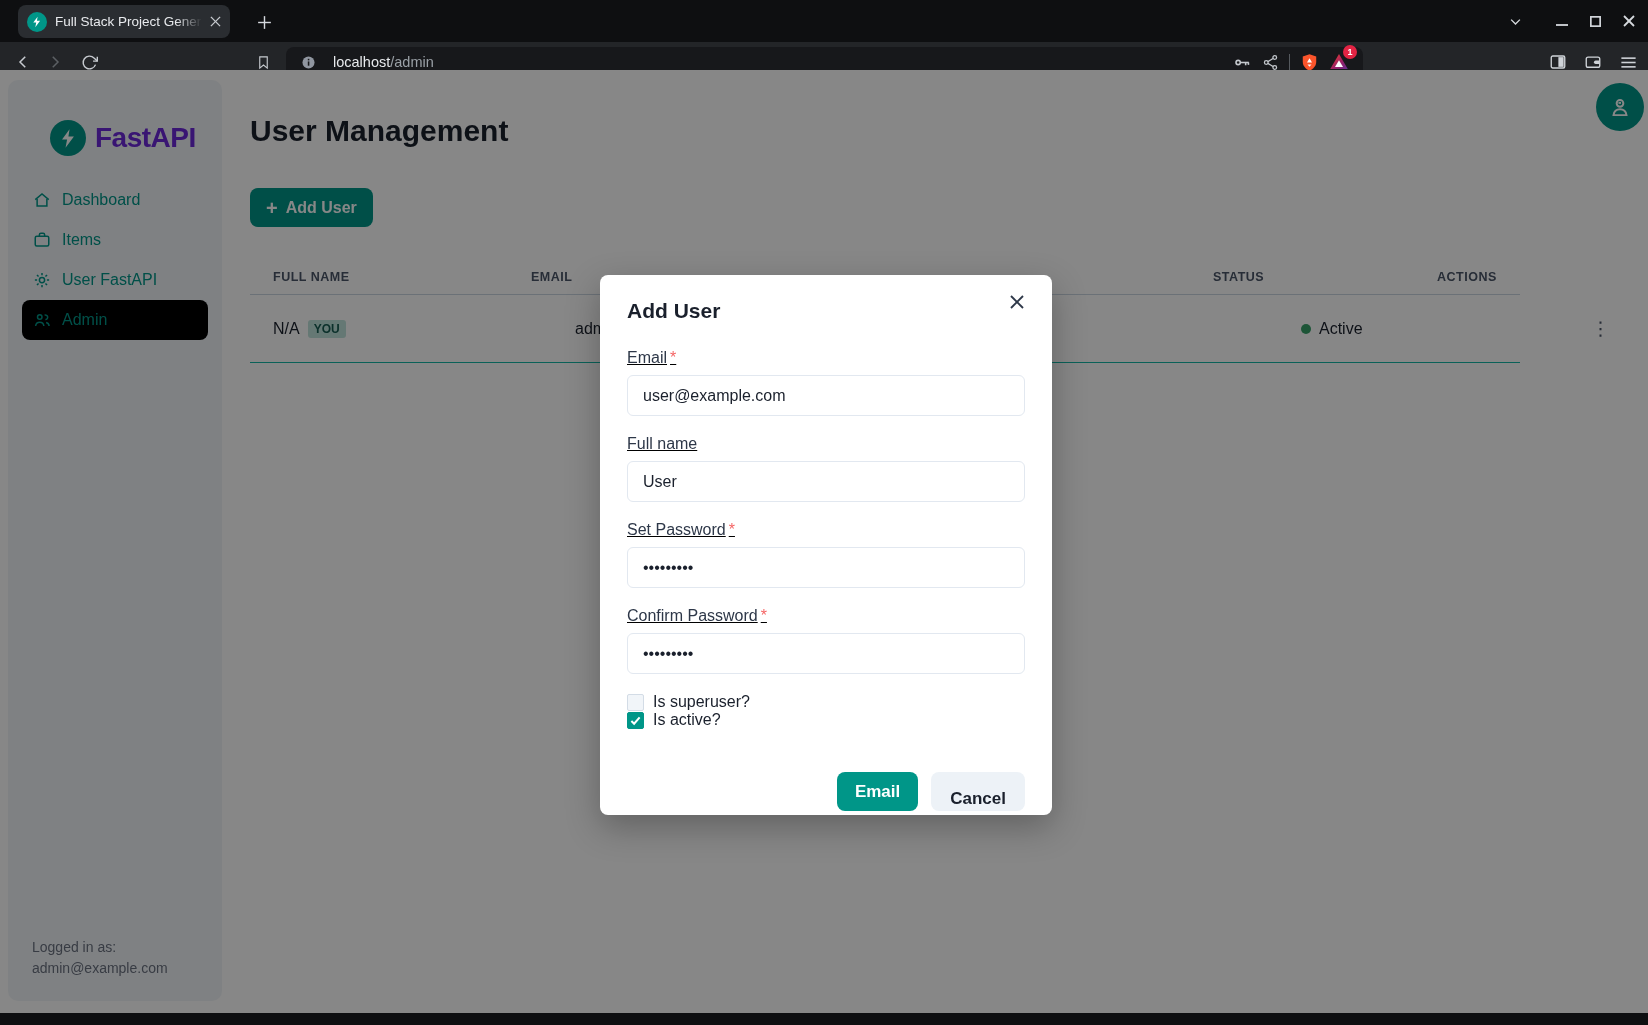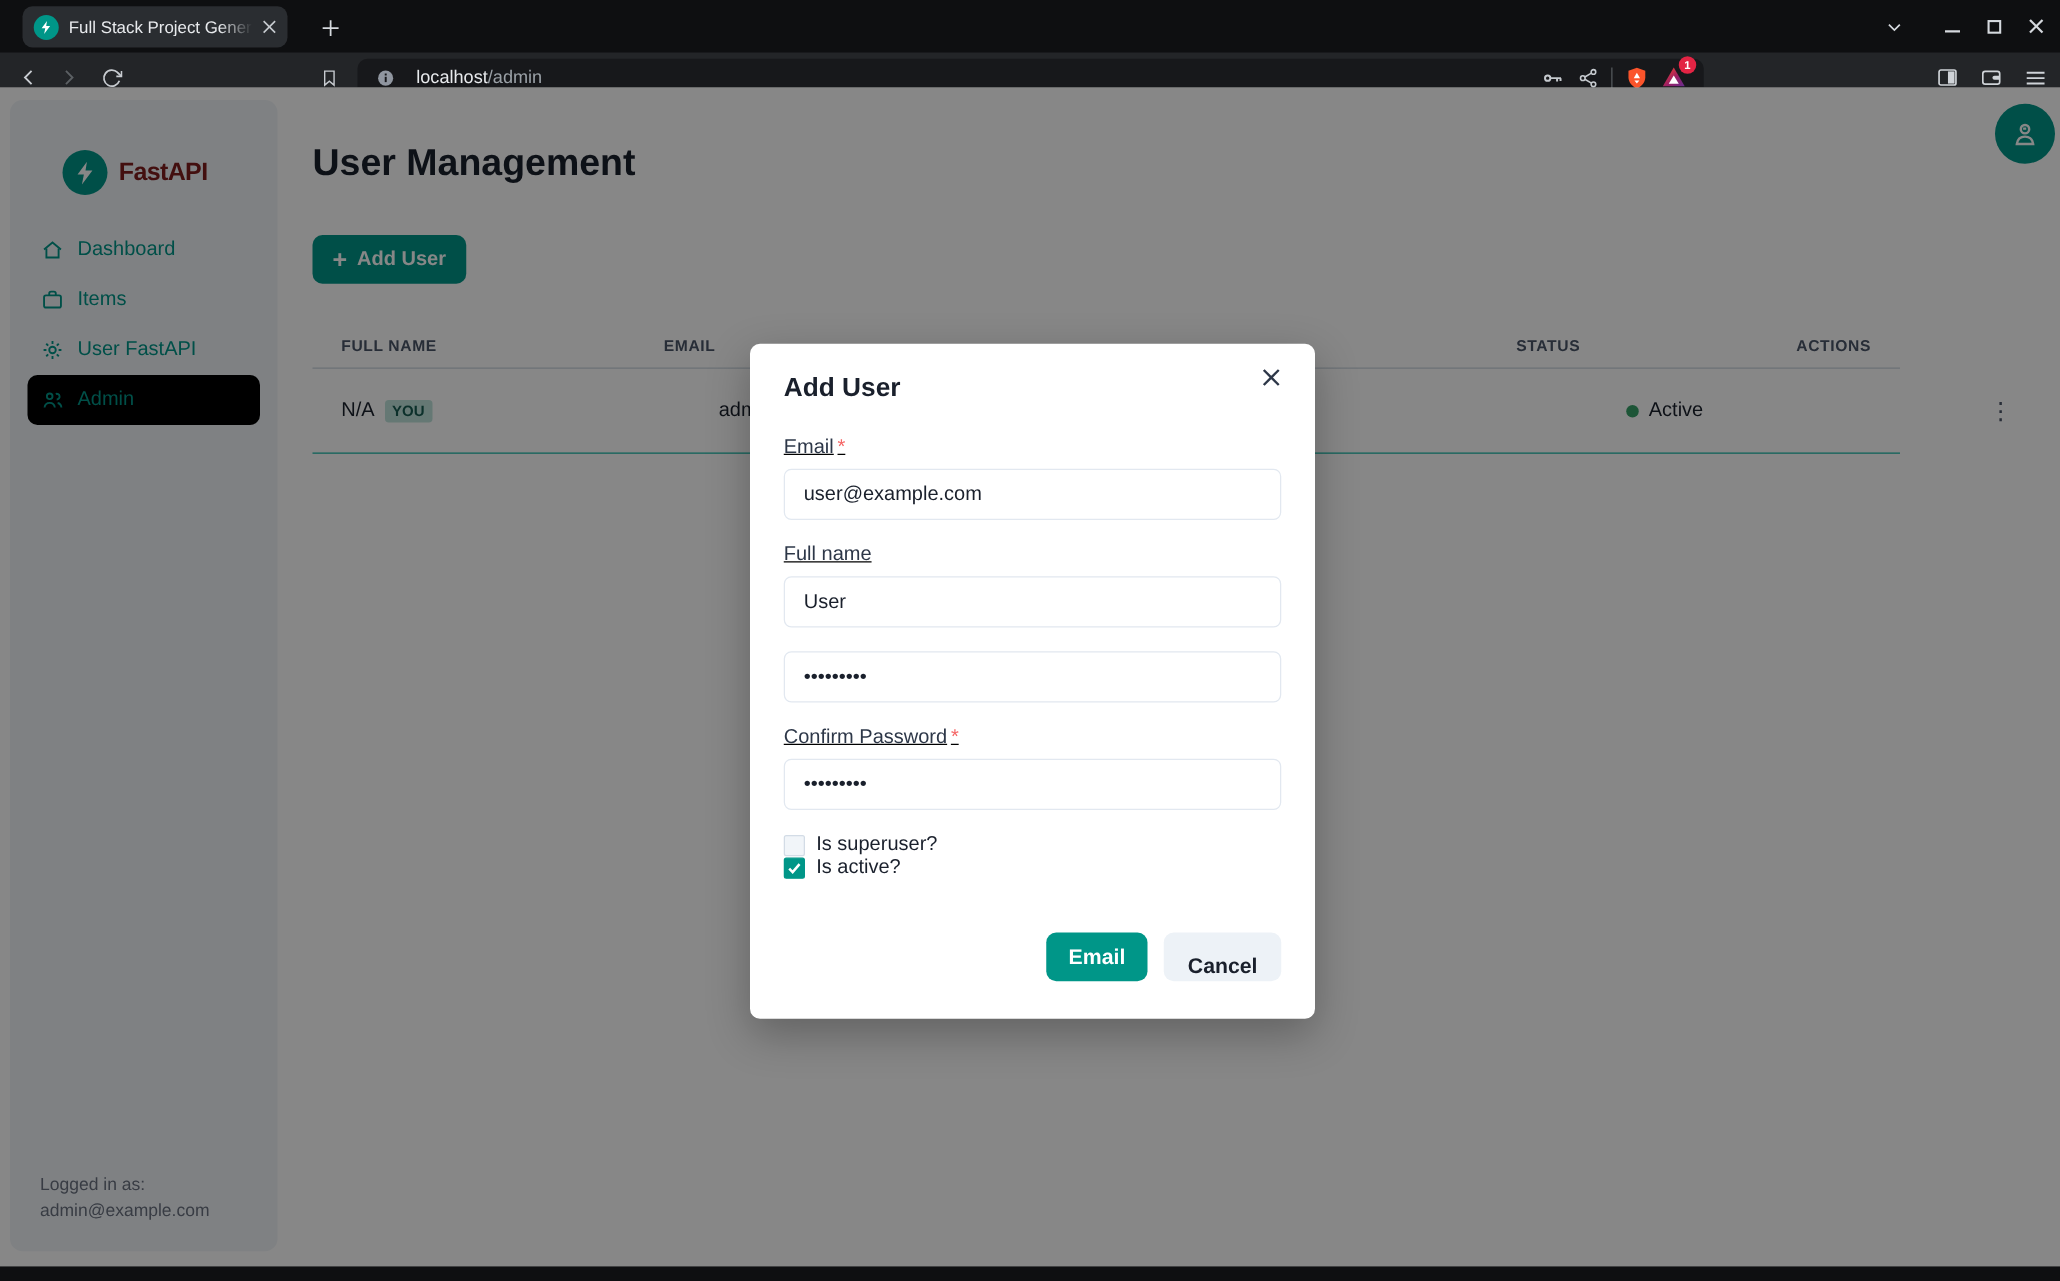--- a/index.html
+++ b/index.html
@@ -51,21 +51,21 @@
   
   .viewport { position:relative; width:1648px; height:943px; background:#fff; }
   .dim { position:absolute; inset:0; background:rgba(0,0,0,0.47); z-index:50; }
 
   
   .sidebar { position:absolute; left:8px; top:10px; width:214px; height:921px;
              background:#f0f4f8; border-radius:10px; }
   .logo-row { margin:36px 0 0 42px; height:44px; display:flex; align-items:center; gap:9px; }
   .logo-mark { width:36px; height:36px; border-radius:50%; background:#009688;
                display:flex; align-items:center; justify-content:center; }
-  .logo-text { color:#7f1d1d; font-size:20px; font-weight:600; letter-spacing:-0.5px;text-align:right; }
+  .logo-text { color:#6d28d9; font-size:28px; font-weight:600; letter-spacing:-0.5px;text-align:right; }
   .nav { margin-top:20px; padding:0 14px; }
   .nav-item { height:40px; display:flex; align-items:center; gap:11px; padding:0 11px;
               border-radius:8px; color:#009688; font-size:16px; cursor:pointer; }
   .nav-item.active { background:#000000; }
   .nav-item .nicon { display:flex; color:#009688; }
   .side-footer { position:absolute; left:24px; bottom:22px; color:#6b7280;
                  font-size:14px; line-height:1.5; }
 
   
   .avatar { position:absolute; left:1596px; top:13px; width:48px; height:48px;
@@ -384,20 +384,21 @@
       <div class="field-label"><span>Email</span><span class="req">*</span></div>
       <input type="text" value="user@example.com" style="">
     </div>
 
     <div class="field">
       <div class="field-label"><span>Full name</span><span class="req"></span></div>
       <input type="text" value="User" style="">
     </div>
 
     <div class="field">
+      <div class="field-label"><span>Set Password</span><span class="req">*</span></div>
       <input type="text" value="•••••••••" style="">
     </div>
 
     <div class="field">
       <div class="field-label"><span>Confirm Password</span><span class="req">*</span></div>
       <input type="text" value="•••••••••" style="">
     </div>
 
     <div class="cb-row">
       <div class="cb-group">

